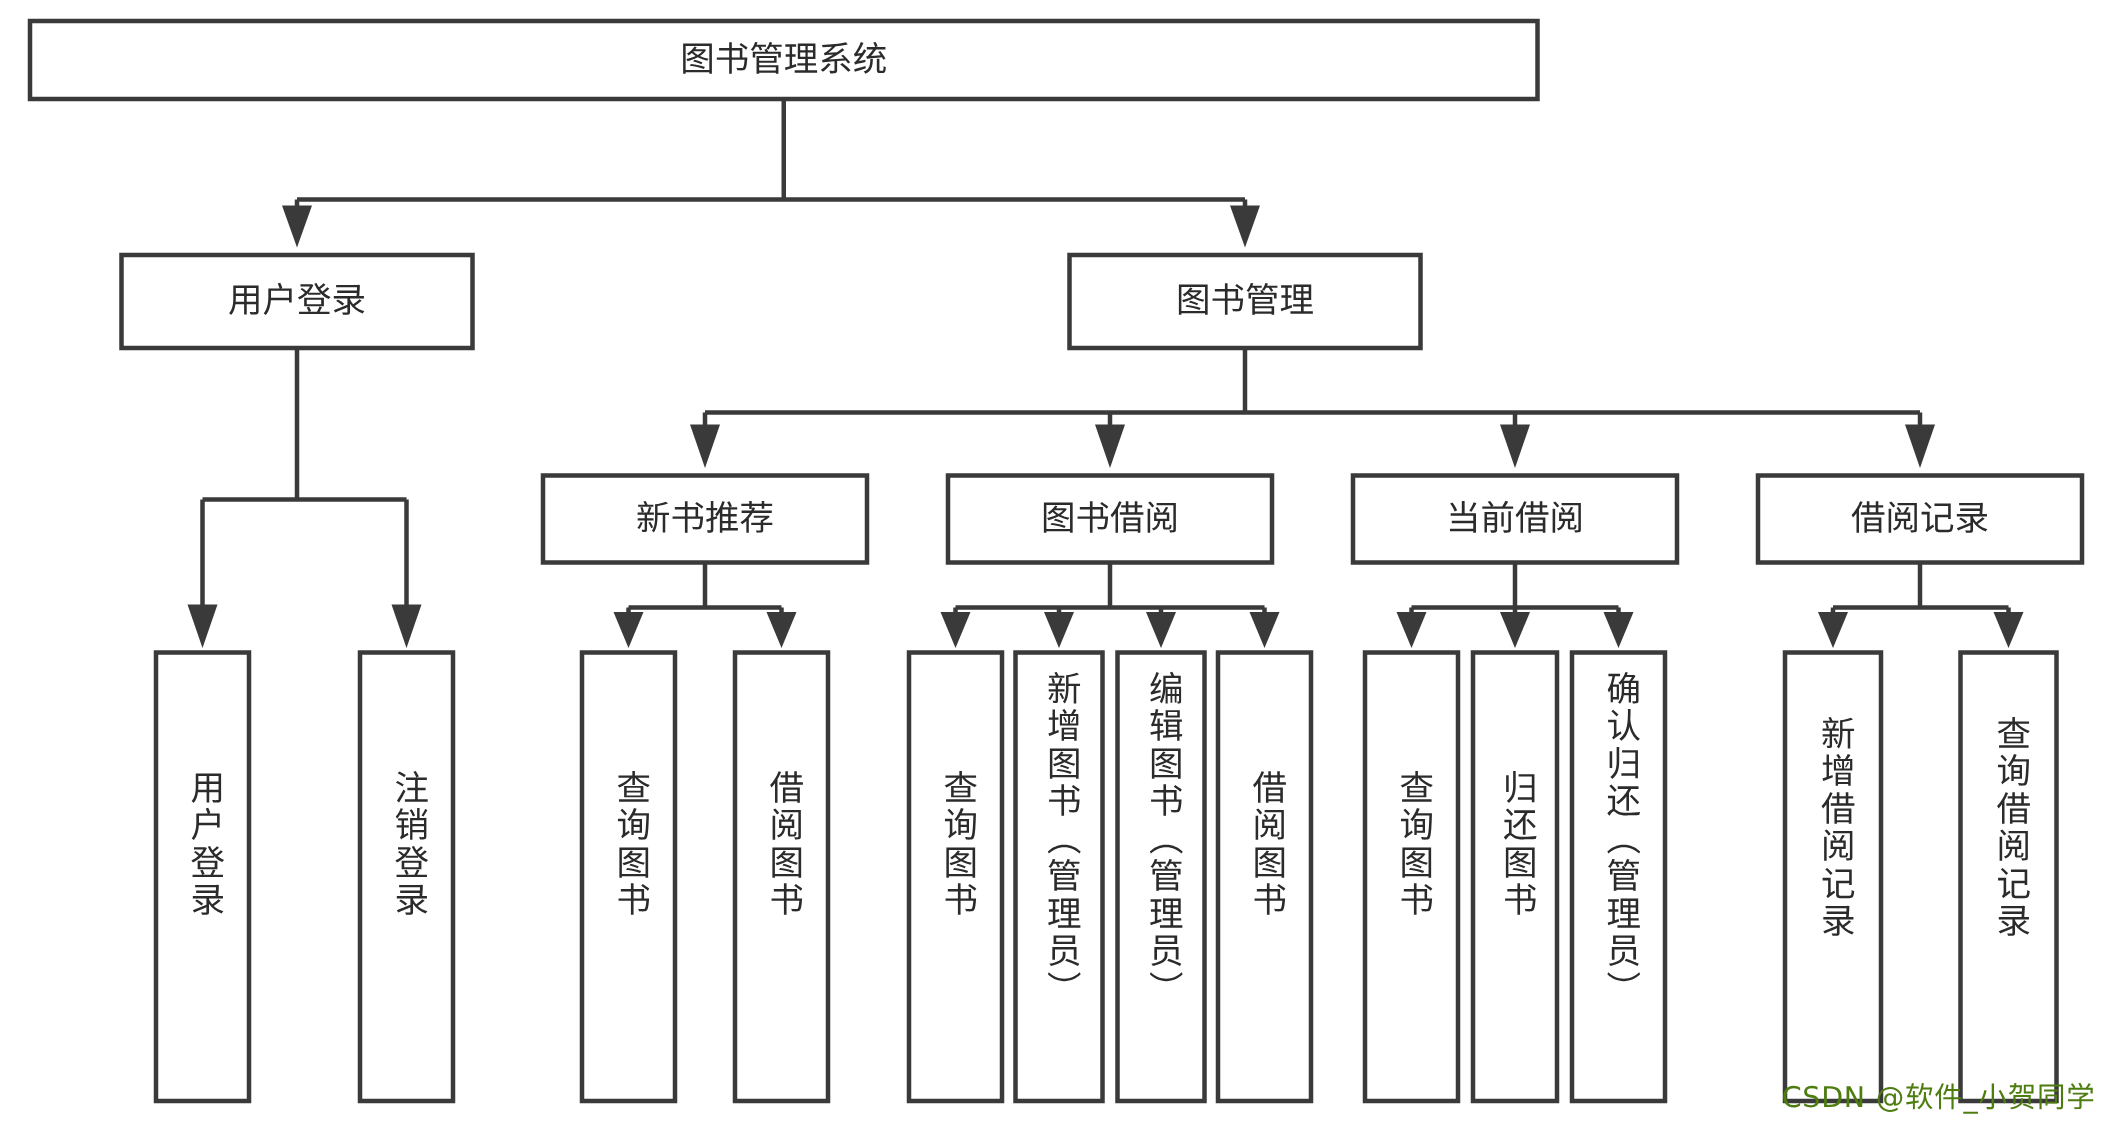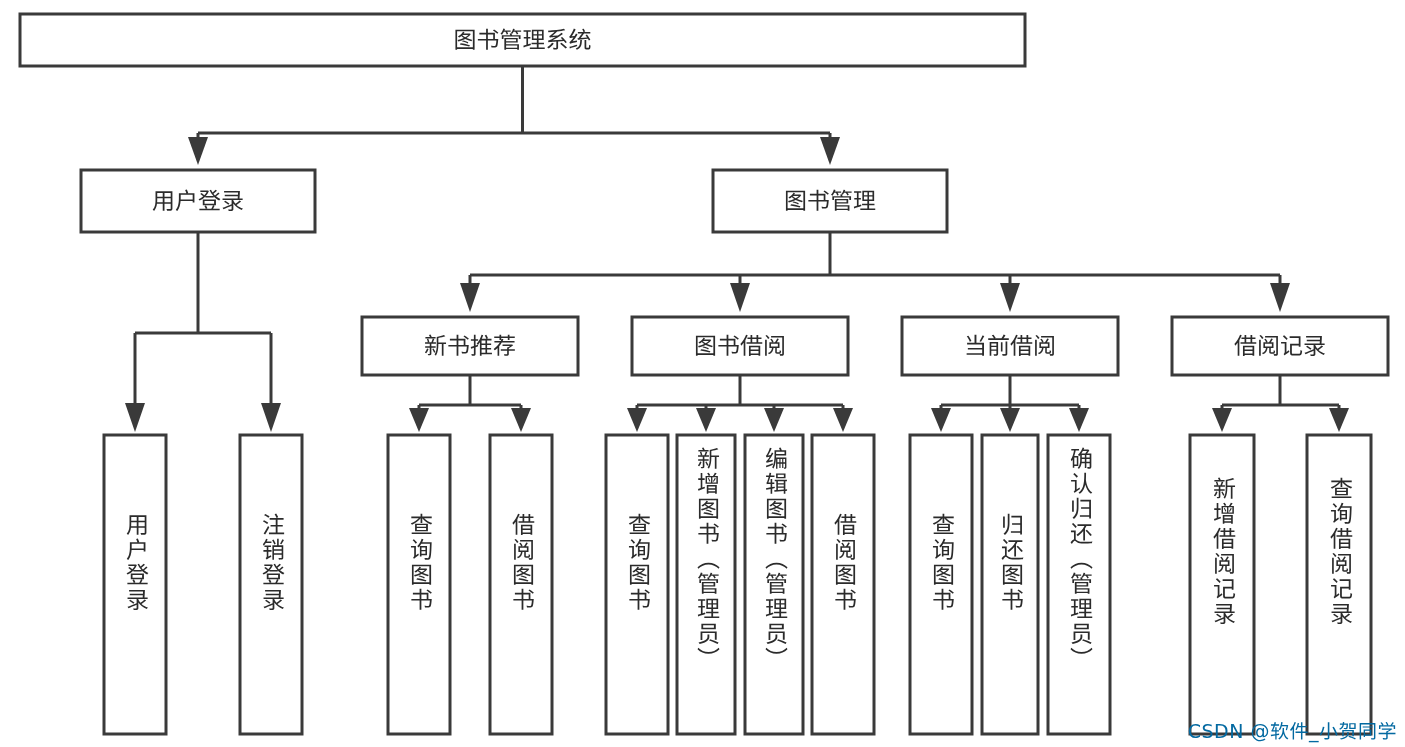--- a/index.html
+++ b/index.html
@@ -65,21 +65,21 @@
     display: flex;
     align-items: center;
     justify-content: flex-start;
   }
   .watermark {
     position: absolute;
     right: 8px;
     bottom: 4px;
     font-family: "DejaVu Sans", "Liberation Sans", sans-serif;
     font-size: 19px;
-    color: #0369a1;
+    color: #4d7c0f;
     letter-spacing: 0.5px;
     white-space: nowrap;
   }
 </style>
 </head>
 <body>
 
 <div id="diagram-root">
 
   <svg class="diagram-canvas" viewBox="0 0 1405 747" xmlns="http://www.w3.org/2000/svg">

